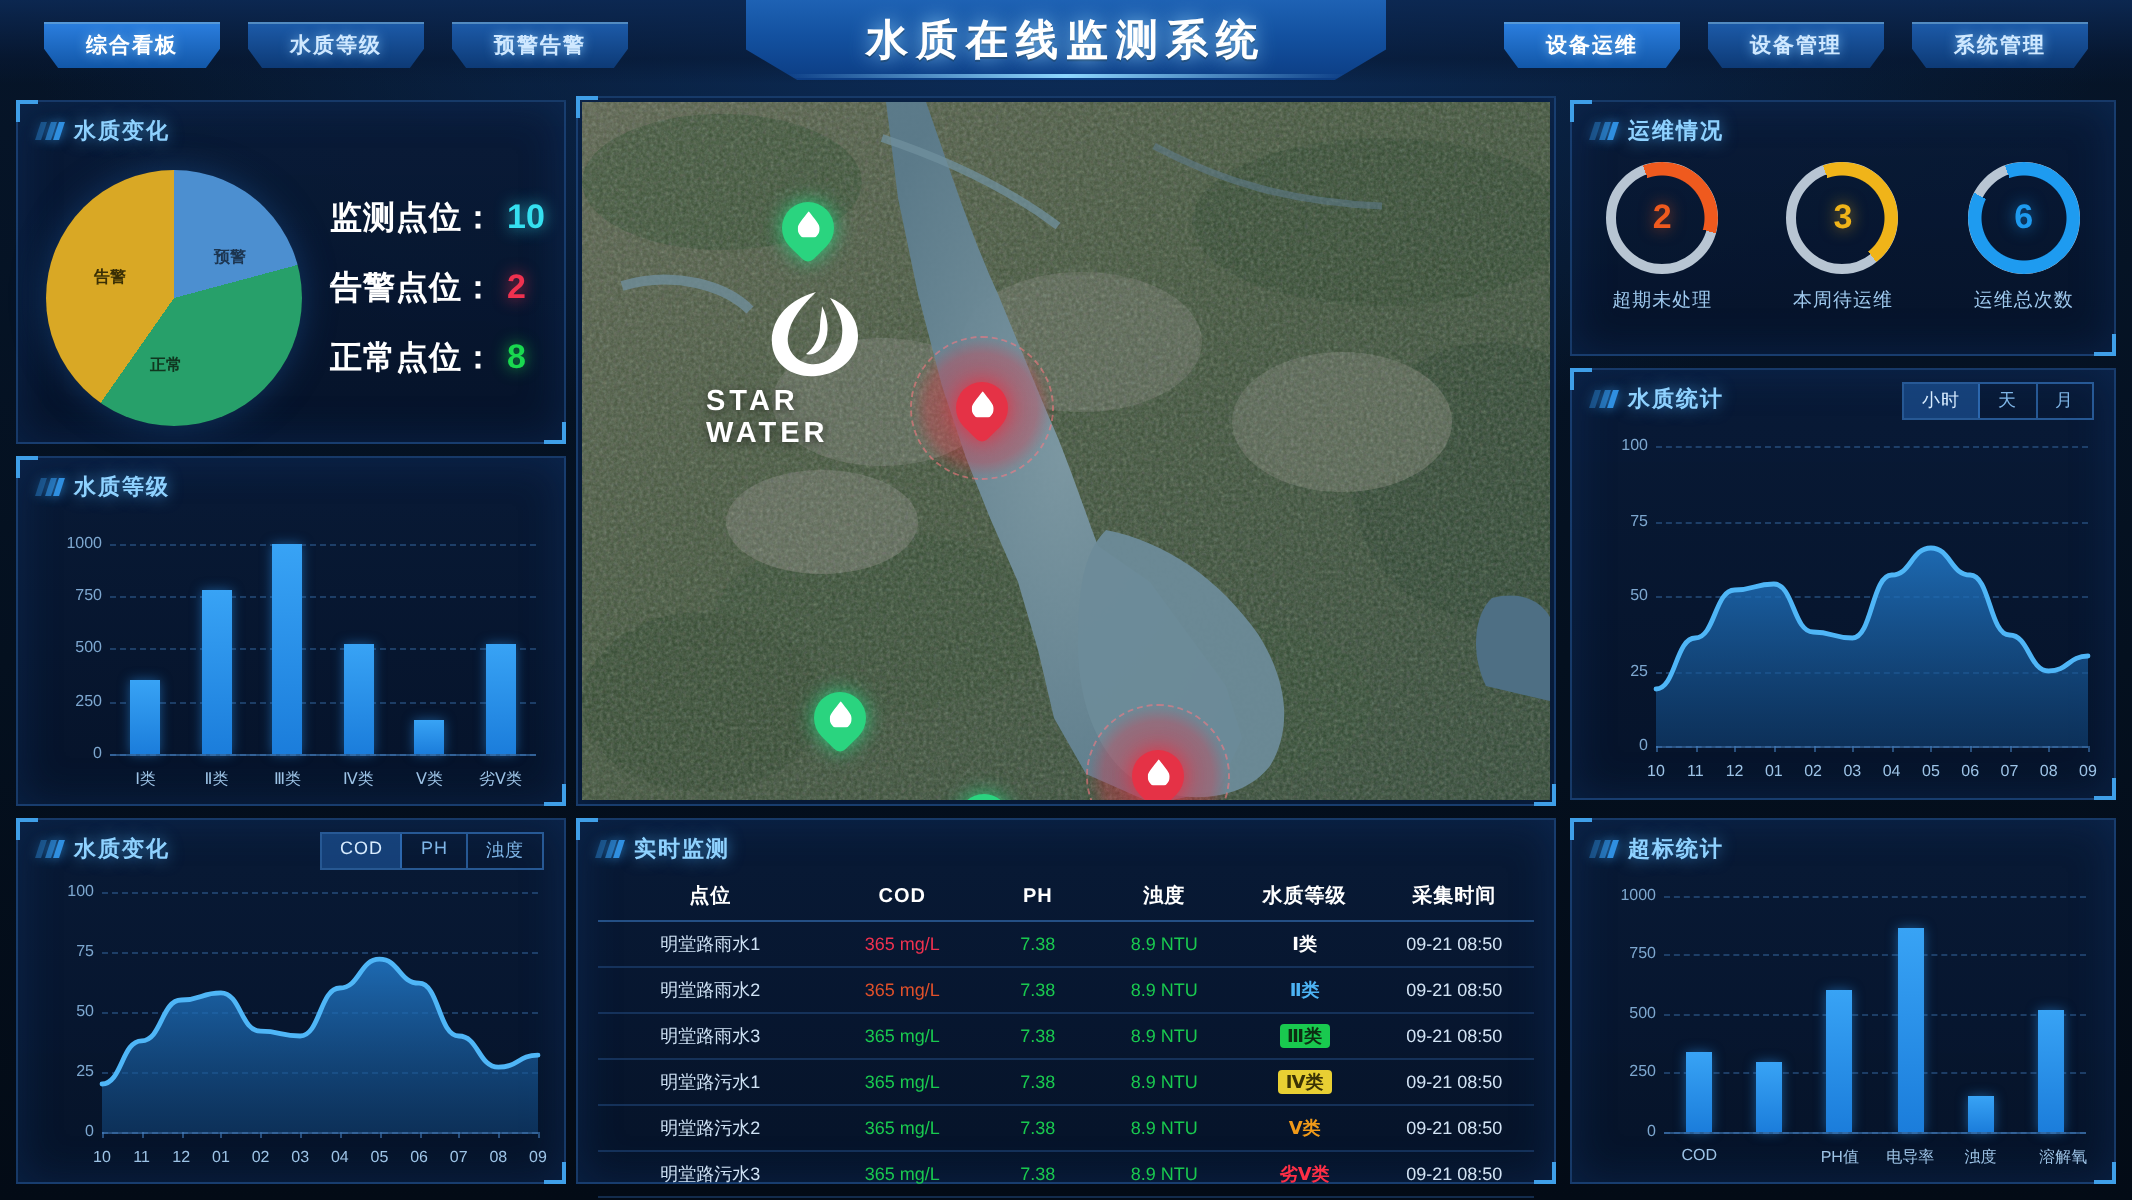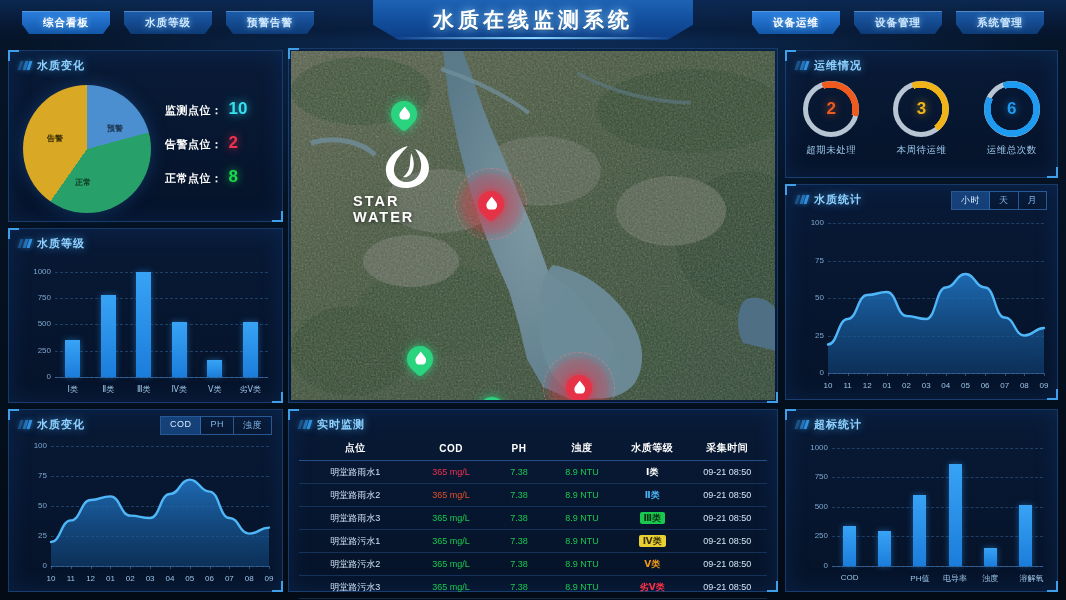--- a/index.html
+++ b/index.html
@@ -129,21 +129,21 @@
       #d9a825 215deg 360deg);
     box-shadow: 0 0 16px rgba(20,60,110,0.8);
   }
   .pie-lbl { position:absolute; font-size:8px; color:#223a22; font-weight:bold; }
   .lbl-yj { left:84px; top:38px; color:#1c3550; }
   .lbl-zc { left:52px; top:92px; color:#10361f; }
   .lbl-gj { left:24px; top:48px; color:#3a2f05; }
 
   .pstats { position:absolute; left:156px; top:48px; }
   .prow { display:flex; align-items:baseline; margin-bottom:14px; }
-  .prow .k { font-size:11px; font-weight:bold; color:#ffffff; letter-spacing:.5px; }
+  .prow .k { font-size:16px; font-weight:bold; color:#ffffff; letter-spacing:.5px; }
   .prow .v { font-size:17px; font-weight:bold; margin-left:6px; }
 
   
   .chart { position:absolute; }
   .yaxis-lbl { position:absolute; font-size:8px; color:#7da7cf; text-align:right; width:26px; }
   .gridline { position:absolute; height:0; border-top:1px dashed rgba(58,110,170,0.45); }
   .bar {
     position:absolute; bottom:0;
     background: linear-gradient(180deg, #38a3f5 0%, #1b7ddb 100%);
     box-shadow: 0 0 6px rgba(45,150,240,.5);

